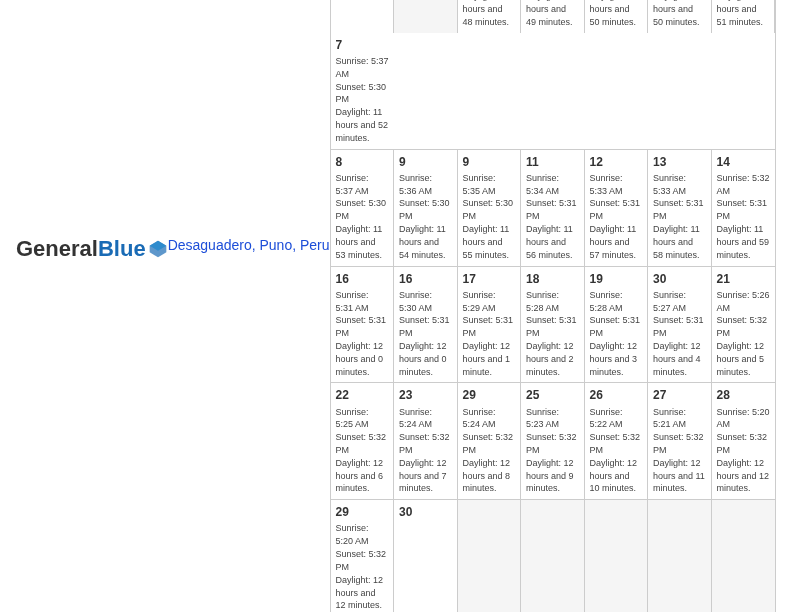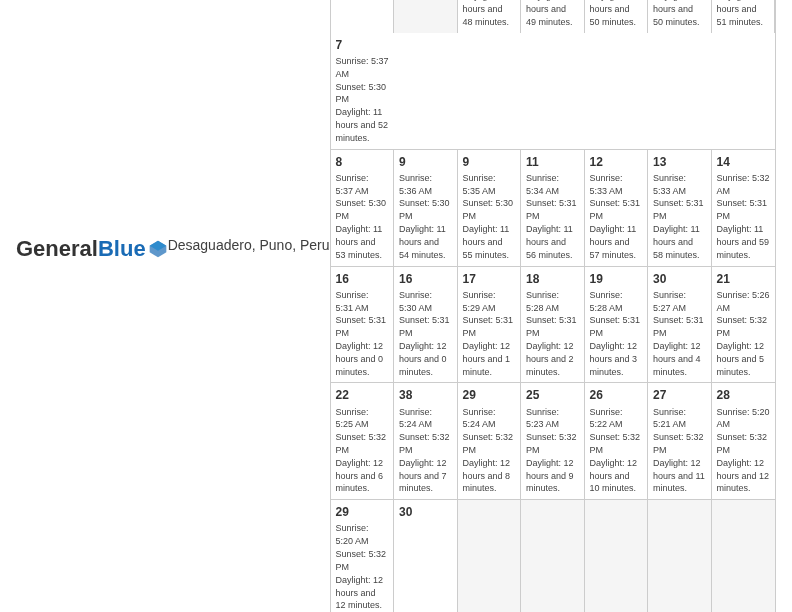--- a/index.html
+++ b/index.html
@@ -43,21 +43,21 @@
     .title-area {
       text-align: right;
     }
     .month-title {
       font-size: 32px;
       color: #333;
       font-weight: normal;
     }
     .subtitle {
       font-size: 14px;
-      color: #404040;
+      color: #1d4ed8;
     }
     .calendar {
       flex: 1;
       display: flex;
       flex-direction: column;
       border: 1px solid #ccc;
     }
     .cal-header {
       display: grid;
       grid-template-columns: repeat(7, 1fr);
@@ -162,21 +162,21 @@
           <div class="cal-cell"><span class="day-num">16</span><span class="cell-info">Sunrise: 5:31 AM<br>Sunset: 5:31 PM<br>Daylight: 12 hours and 0 minutes.</span></div>
           <div class="cal-cell"><span class="day-num">16</span><span class="cell-info">Sunrise: 5:30 AM<br>Sunset: 5:31 PM<br>Daylight: 12 hours and 0 minutes.</span></div>
           <div class="cal-cell"><span class="day-num">17</span><span class="cell-info">Sunrise: 5:29 AM<br>Sunset: 5:31 PM<br>Daylight: 12 hours and 1 minute.</span></div>
           <div class="cal-cell"><span class="day-num">18</span><span class="cell-info">Sunrise: 5:28 AM<br>Sunset: 5:31 PM<br>Daylight: 12 hours and 2 minutes.</span></div>
           <div class="cal-cell"><span class="day-num">19</span><span class="cell-info">Sunrise: 5:28 AM<br>Sunset: 5:31 PM<br>Daylight: 12 hours and 3 minutes.</span></div>
           <div class="cal-cell"><span class="day-num">30</span><span class="cell-info">Sunrise: 5:27 AM<br>Sunset: 5:31 PM<br>Daylight: 12 hours and 4 minutes.</span></div>
           <div class="cal-cell"><span class="day-num">21</span><span class="cell-info">Sunrise: 5:26 AM<br>Sunset: 5:32 PM<br>Daylight: 12 hours and 5 minutes.</span></div>
         </div>
         <div class="cal-row">
           <div class="cal-cell"><span class="day-num">22</span><span class="cell-info">Sunrise: 5:25 AM<br>Sunset: 5:32 PM<br>Daylight: 12 hours and 6 minutes.</span></div>
-          <div class="cal-cell"><span class="day-num">38</span><span class="cell-info">Sunrise: 5:24 AM<br>Sunset: 5:32 PM<br>Daylight: 12 hours and 7 minutes.</span></div>
+          <div class="cal-cell"><span class="day-num">23</span><span class="cell-info">Sunrise: 5:24 AM<br>Sunset: 5:32 PM<br>Daylight: 12 hours and 7 minutes.</span></div>
           <div class="cal-cell"><span class="day-num">29</span><span class="cell-info">Sunrise: 5:24 AM<br>Sunset: 5:32 PM<br>Daylight: 12 hours and 8 minutes.</span></div>
           <div class="cal-cell"><span class="day-num">25</span><span class="cell-info">Sunrise: 5:23 AM<br>Sunset: 5:32 PM<br>Daylight: 12 hours and 9 minutes.</span></div>
           <div class="cal-cell"><span class="day-num">26</span><span class="cell-info">Sunrise: 5:22 AM<br>Sunset: 5:32 PM<br>Daylight: 12 hours and 10 minutes.</span></div>
           <div class="cal-cell"><span class="day-num">27</span><span class="cell-info">Sunrise: 5:21 AM<br>Sunset: 5:32 PM<br>Daylight: 12 hours and 11 minutes.</span></div>
           <div class="cal-cell"><span class="day-num">28</span><span class="cell-info">Sunrise: 5:20 AM<br>Sunset: 5:32 PM<br>Daylight: 12 hours and 12 minutes.</span></div>
         </div>
         <div class="cal-row">
           <div class="cal-cell"><span class="day-num">29</span><span class="cell-info">Sunrise: 5:20 AM<br>Sunset: 5:32 PM<br>Daylight: 12 hours and 12 minutes.</span></div>
           <div class="cal-cell"><span class="day-num">30</span></div>
           <div class="cal-cell empty"></div>

